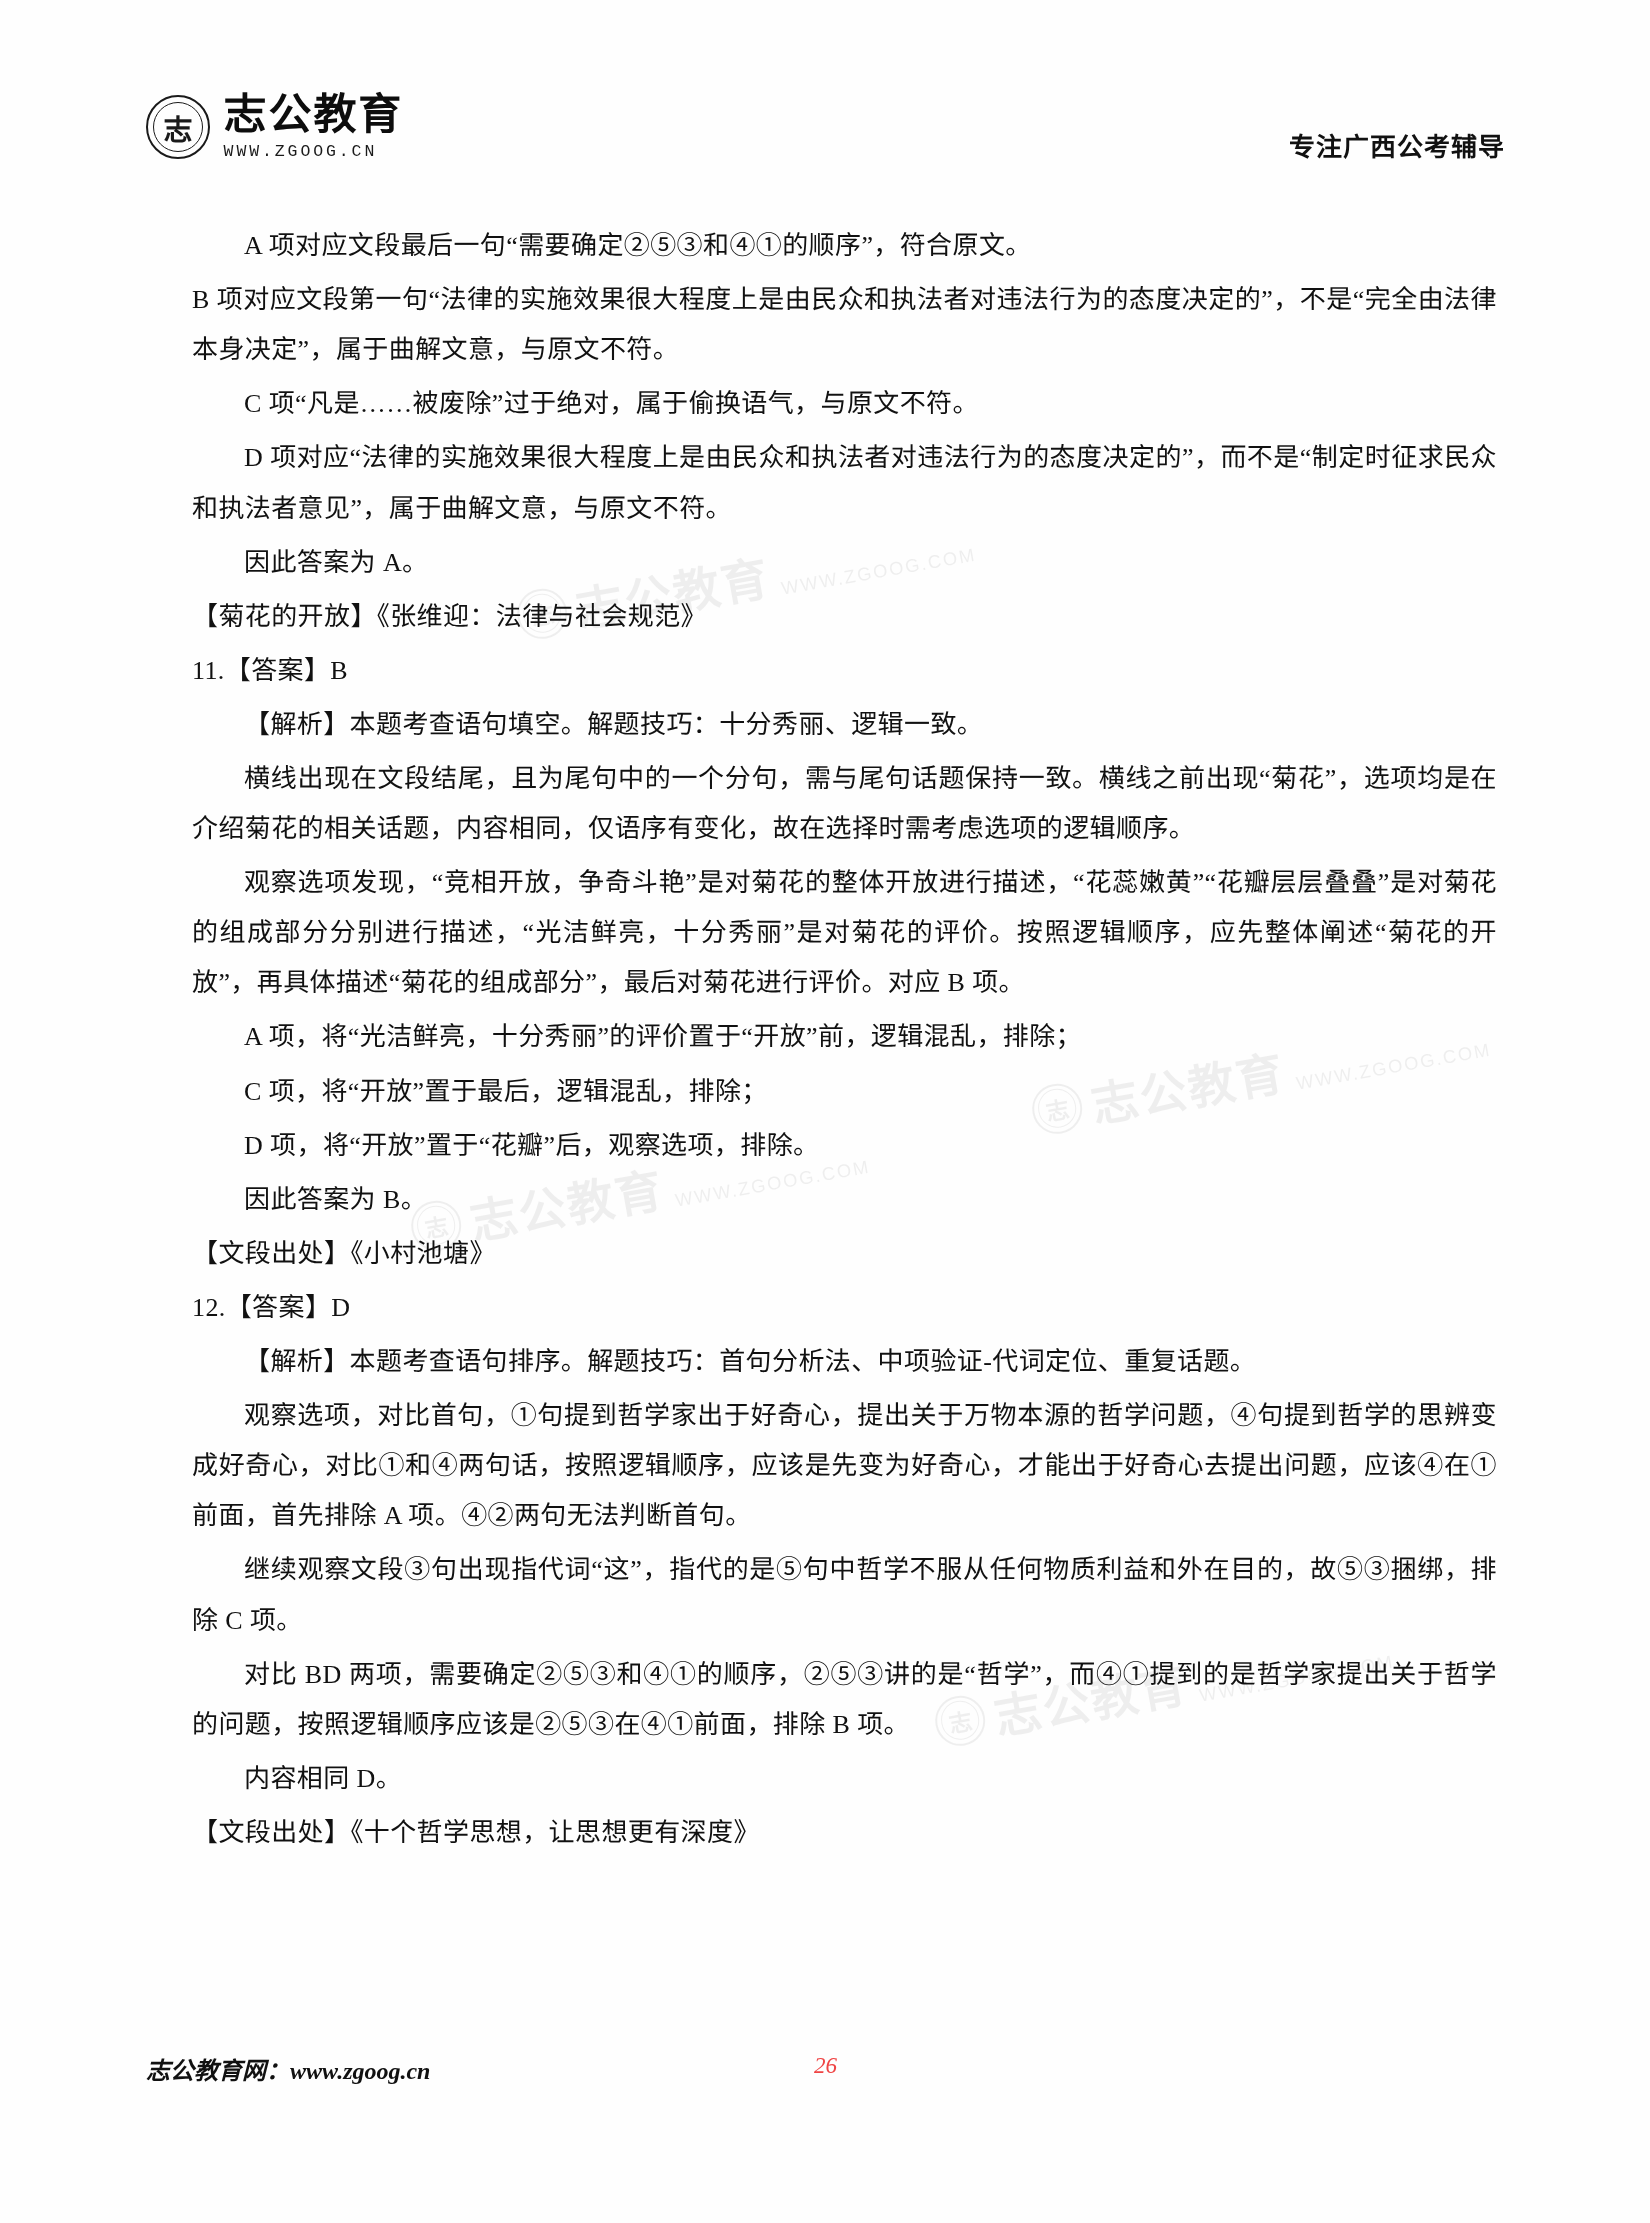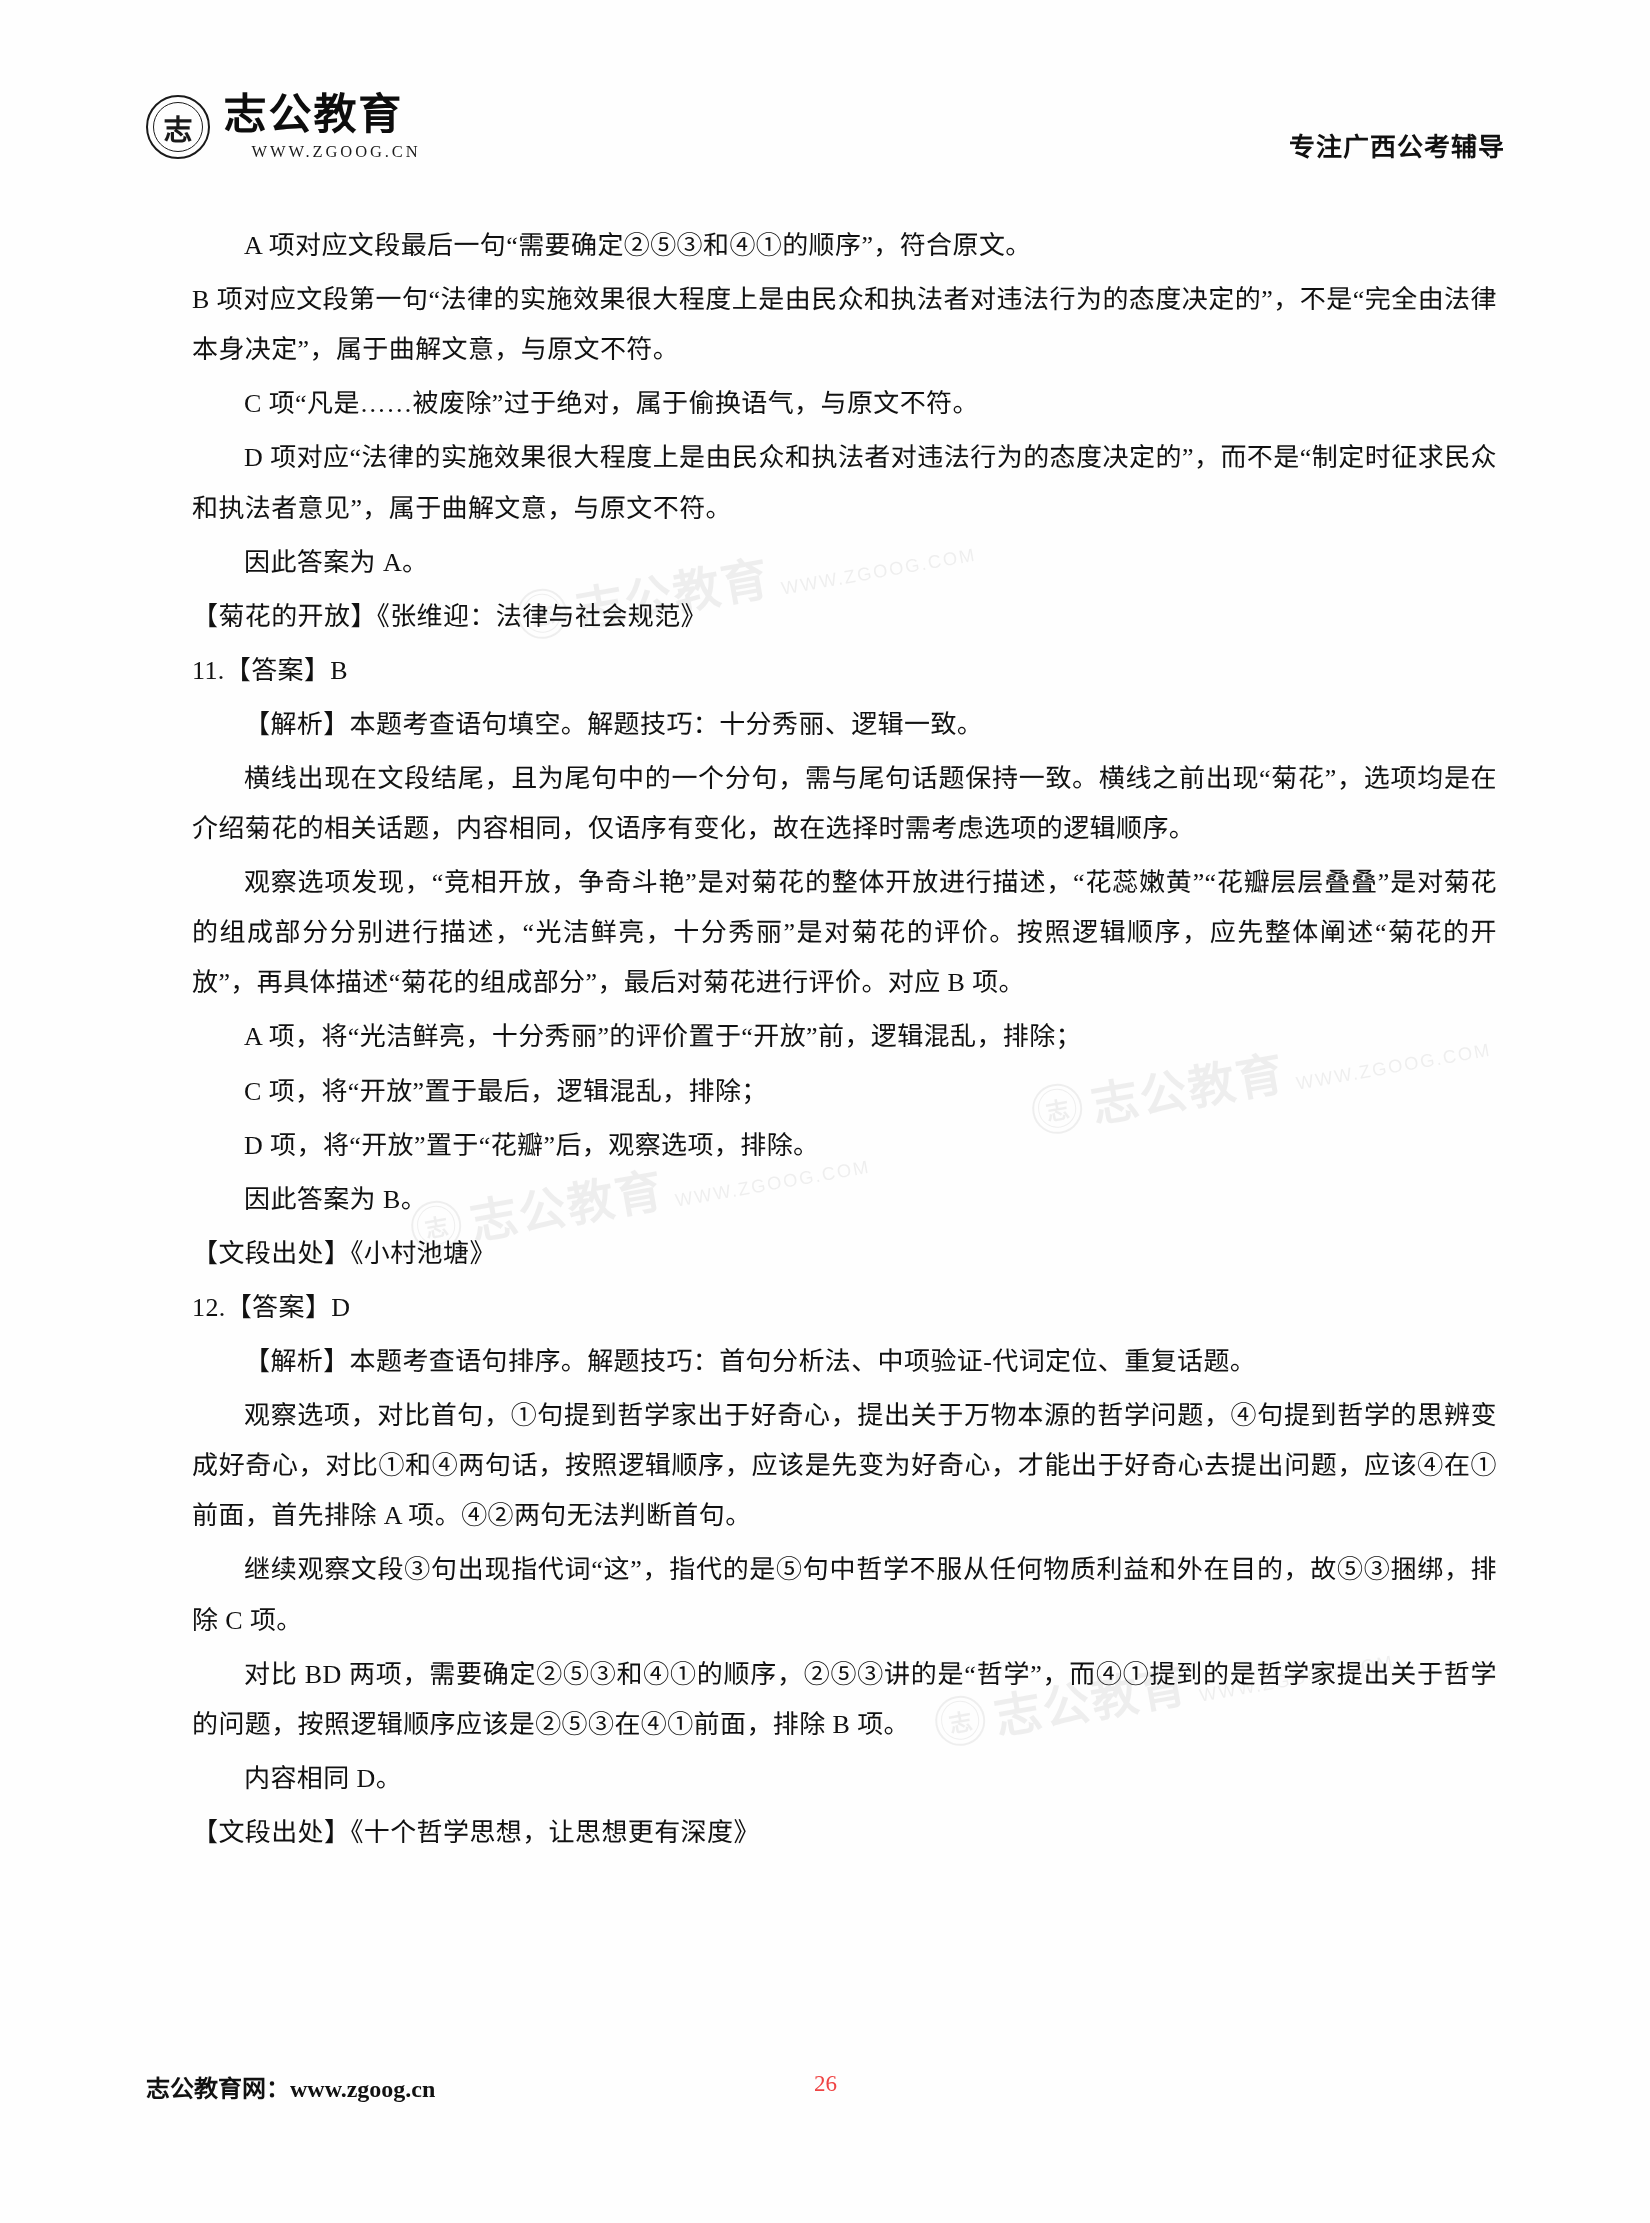--- a/index.html
+++ b/index.html
@@ -77,22 +77,21 @@
     font-weight: bold;
     letter-spacing: 1.9px;
     color: #0d0d0d;
     font-family: "Liberation Sans", sans-serif;
   }
   .brand-url {
     margin-top: 7.8px;
     font-size: 16.5px;
     letter-spacing: 2.9px;
     color: #1a1a1a;
-    font-family: Liberation Serif, serif;
-    margin-left: 28px;
+    font-family: Liberation Mono, monospace;
   }
   .header-right {
     position: absolute;
     right: 0;
     top: 33px;
     font-size: 26px;
     font-weight: bold;
     color: #111;
     letter-spacing: 1px;
     font-family: "Liberation Serif", serif;
@@ -119,22 +118,23 @@
   }
   .para.noindent {
     text-indent: 0;
   }
 
   
   .footer {
     position: absolute;
     left: 146px;
     right: 146px;
-    bottom: 115px;
+    bottom: 133px;
     height: 39px;
+    font-style: italic;
   }
   .footer-left {
     position: absolute;
     left: 0;
     top: 0;
     font-size: 24px;
     font-weight: bold;
     color: #111;
   }
   .footer-page {

